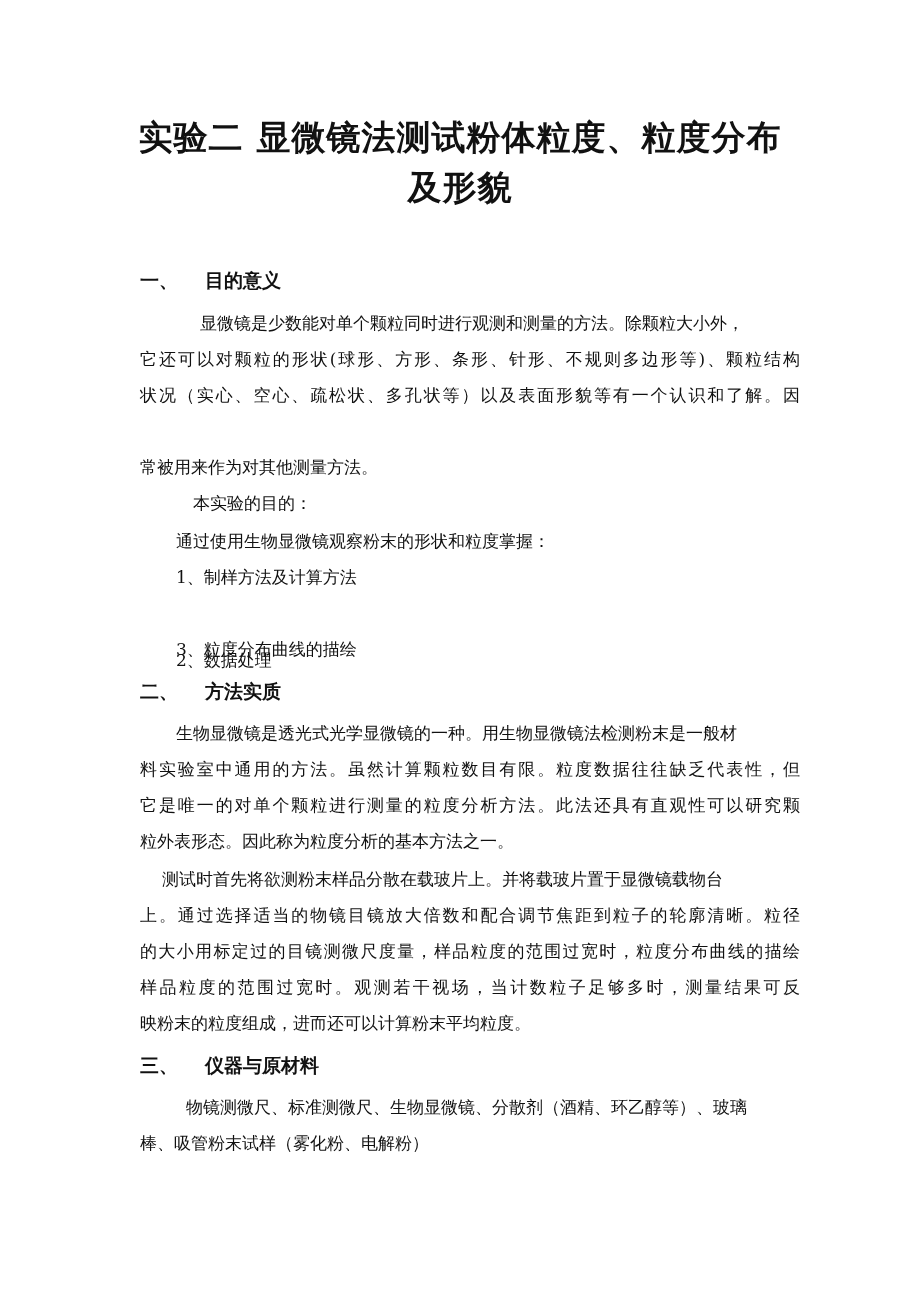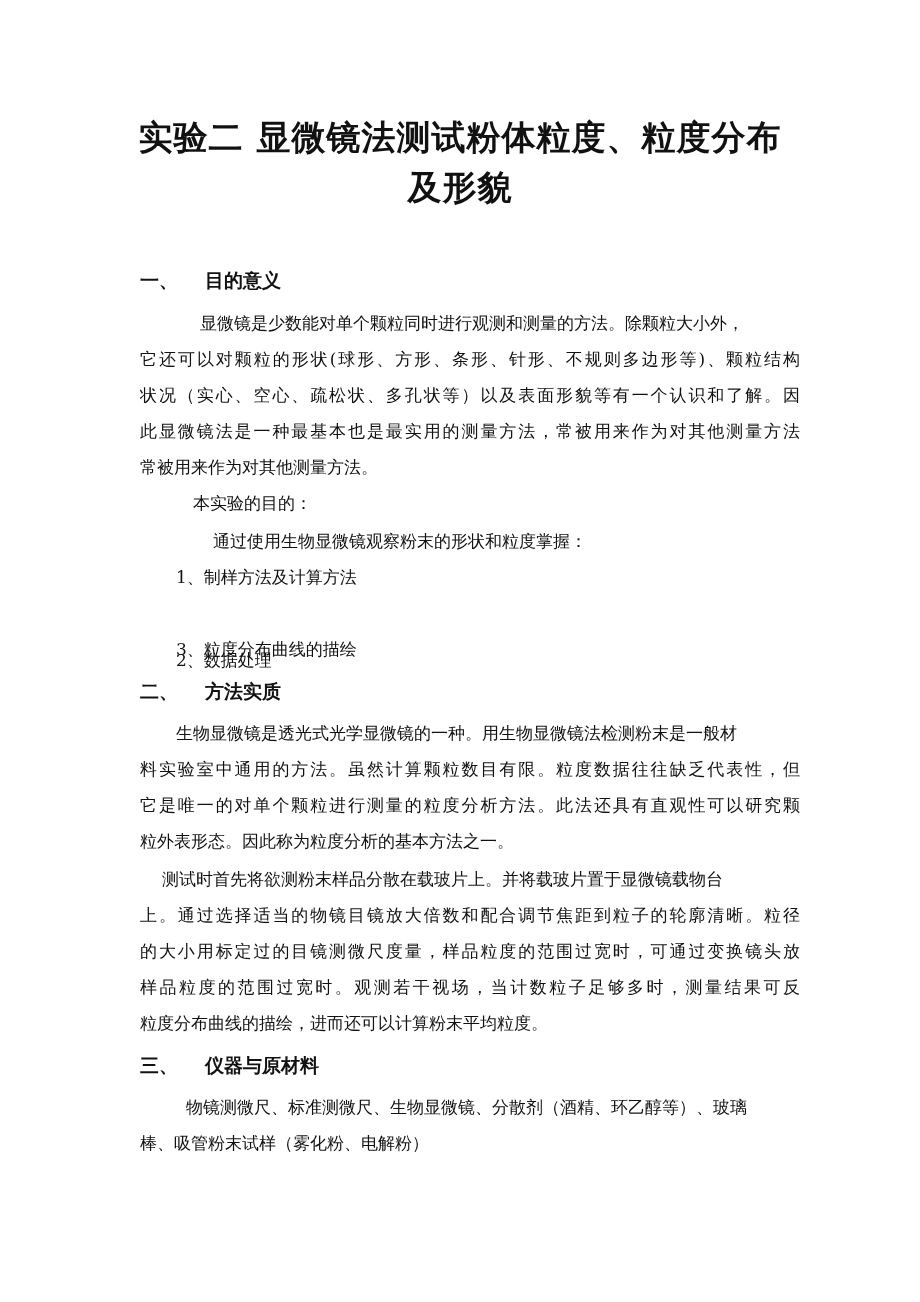--- a/index.html
+++ b/index.html
@@ -23,39 +23,38 @@
 <div class="page">
   <div class="title t1">实验二  显微镜法测试粉体粒度、粒度分布</div>
   <div class="title t2">及形貌</div>
 
   <div class="heading" style="top:268px">
     <span class="num">一、</span><span>目的意义</span>
   </div>
   <div class="line" style="top:312px;left:200px;width:600px;">显微镜是少数能对单个颗粒同时进行观测和测量的方法。除颗粒大小外，</div>
   <div class="line just" style="top:348px">它还可以对颗粒的形状(球形、方形、条形、针形、不规则多边形等)、颗粒结构</div>
   <div class="line just" style="top:384px">状况（实心、空心、疏松状、多孔状等）以及表面形貌等有一个认识和了解。因</div>
-  <div class="line just" style="top:420px">此显微镜法是一种最基本也是最实用的测量方法，常被用来作为对其他测量方法</div>
   <div class="line" style="top:456px">常被用来作为对其他测量方法。</div>
   <div class="line" style="top:492px;left:193px;font-family:Liberation Mono, monospace;">本实验的目的：</div>
-  <div class="line" style="top:530px;left:176px;margin-left:37px;">通过使用生物显微镜观察粉末的形状和粒度掌握：</div>
+  <div class="line" style="top:530px;left:176px;">通过使用生物显微镜观察粉末的形状和粒度掌握：</div>
   <div class="line" style="top:566px;left:176px;">1、制样方法及计算方法</div>
   <div class="line" style="top:602px;left:176px;margin-top:47px;">2、数据处理</div>
   <div class="line" style="top:638px;left:176px;">3、粒度分布曲线的描绘</div>
 
   <div class="heading" style="top:679px">
     <span class="num">二、</span><span>方法实质</span>
   </div>
   <div class="line" style="top:722px;left:176px;width:624px;">生物显微镜是透光式光学显微镜的一种。用生物显微镜法检测粉末是一般材</div>
   <div class="line just" style="top:758px">料实验室中通用的方法。虽然计算颗粒数目有限。粒度数据往往缺乏代表性，但</div>
   <div class="line just" style="top:794px">它是唯一的对单个颗粒进行测量的粒度分析方法。此法还具有直观性可以研究颗</div>
   <div class="line" style="top:830px">粒外表形态。因此称为粒度分析的基本方法之一。</div>
   <div class="line" style="top:868px;left:162px;width:638px;">测试时首先将欲测粉末样品分散在载玻片上。并将载玻片置于显微镜载物台</div>
   <div class="line just" style="top:904px">上。通过选择适当的物镜目镜放大倍数和配合调节焦距到粒子的轮廓清晰。粒径</div>
-  <div class="line just" style="top:940px">的大小用标定过的目镜测微尺度量，样品粒度的范围过宽时，可通过变换镜头放</div>
+  <div class="line just" style="top:940px">的大小用标定过的目镜测微尺度量，样品粒度的范围过宽时，粒度分布曲线的描绘</div>
   <div class="line just" style="top:976px">样品粒度的范围过宽时。观测若干视场，当计数粒子足够多时，测量结果可反</div>
-  <div class="line" style="top:1012px">粒度分布曲线的描绘，进而还可以计算粉末平均粒度。</div>
+  <div class="line" style="top:1012px">映粉末的粒度组成，进而还可以计算粉末平均粒度。</div>
 
   <div class="heading" style="top:1053px">
     <span class="num">三、</span><span>仪器与原材料</span>
   </div>
   <div class="line" style="top:1096px;left:186px;width:614px;">物镜测微尺、标准测微尺、生物显微镜、分散剂（酒精、环乙醇等）、玻璃</div>
   <div class="line" style="top:1132px">棒、吸管粉末试样（雾化粉、电解粉）</div>
 </div>
 
 </body></html>

